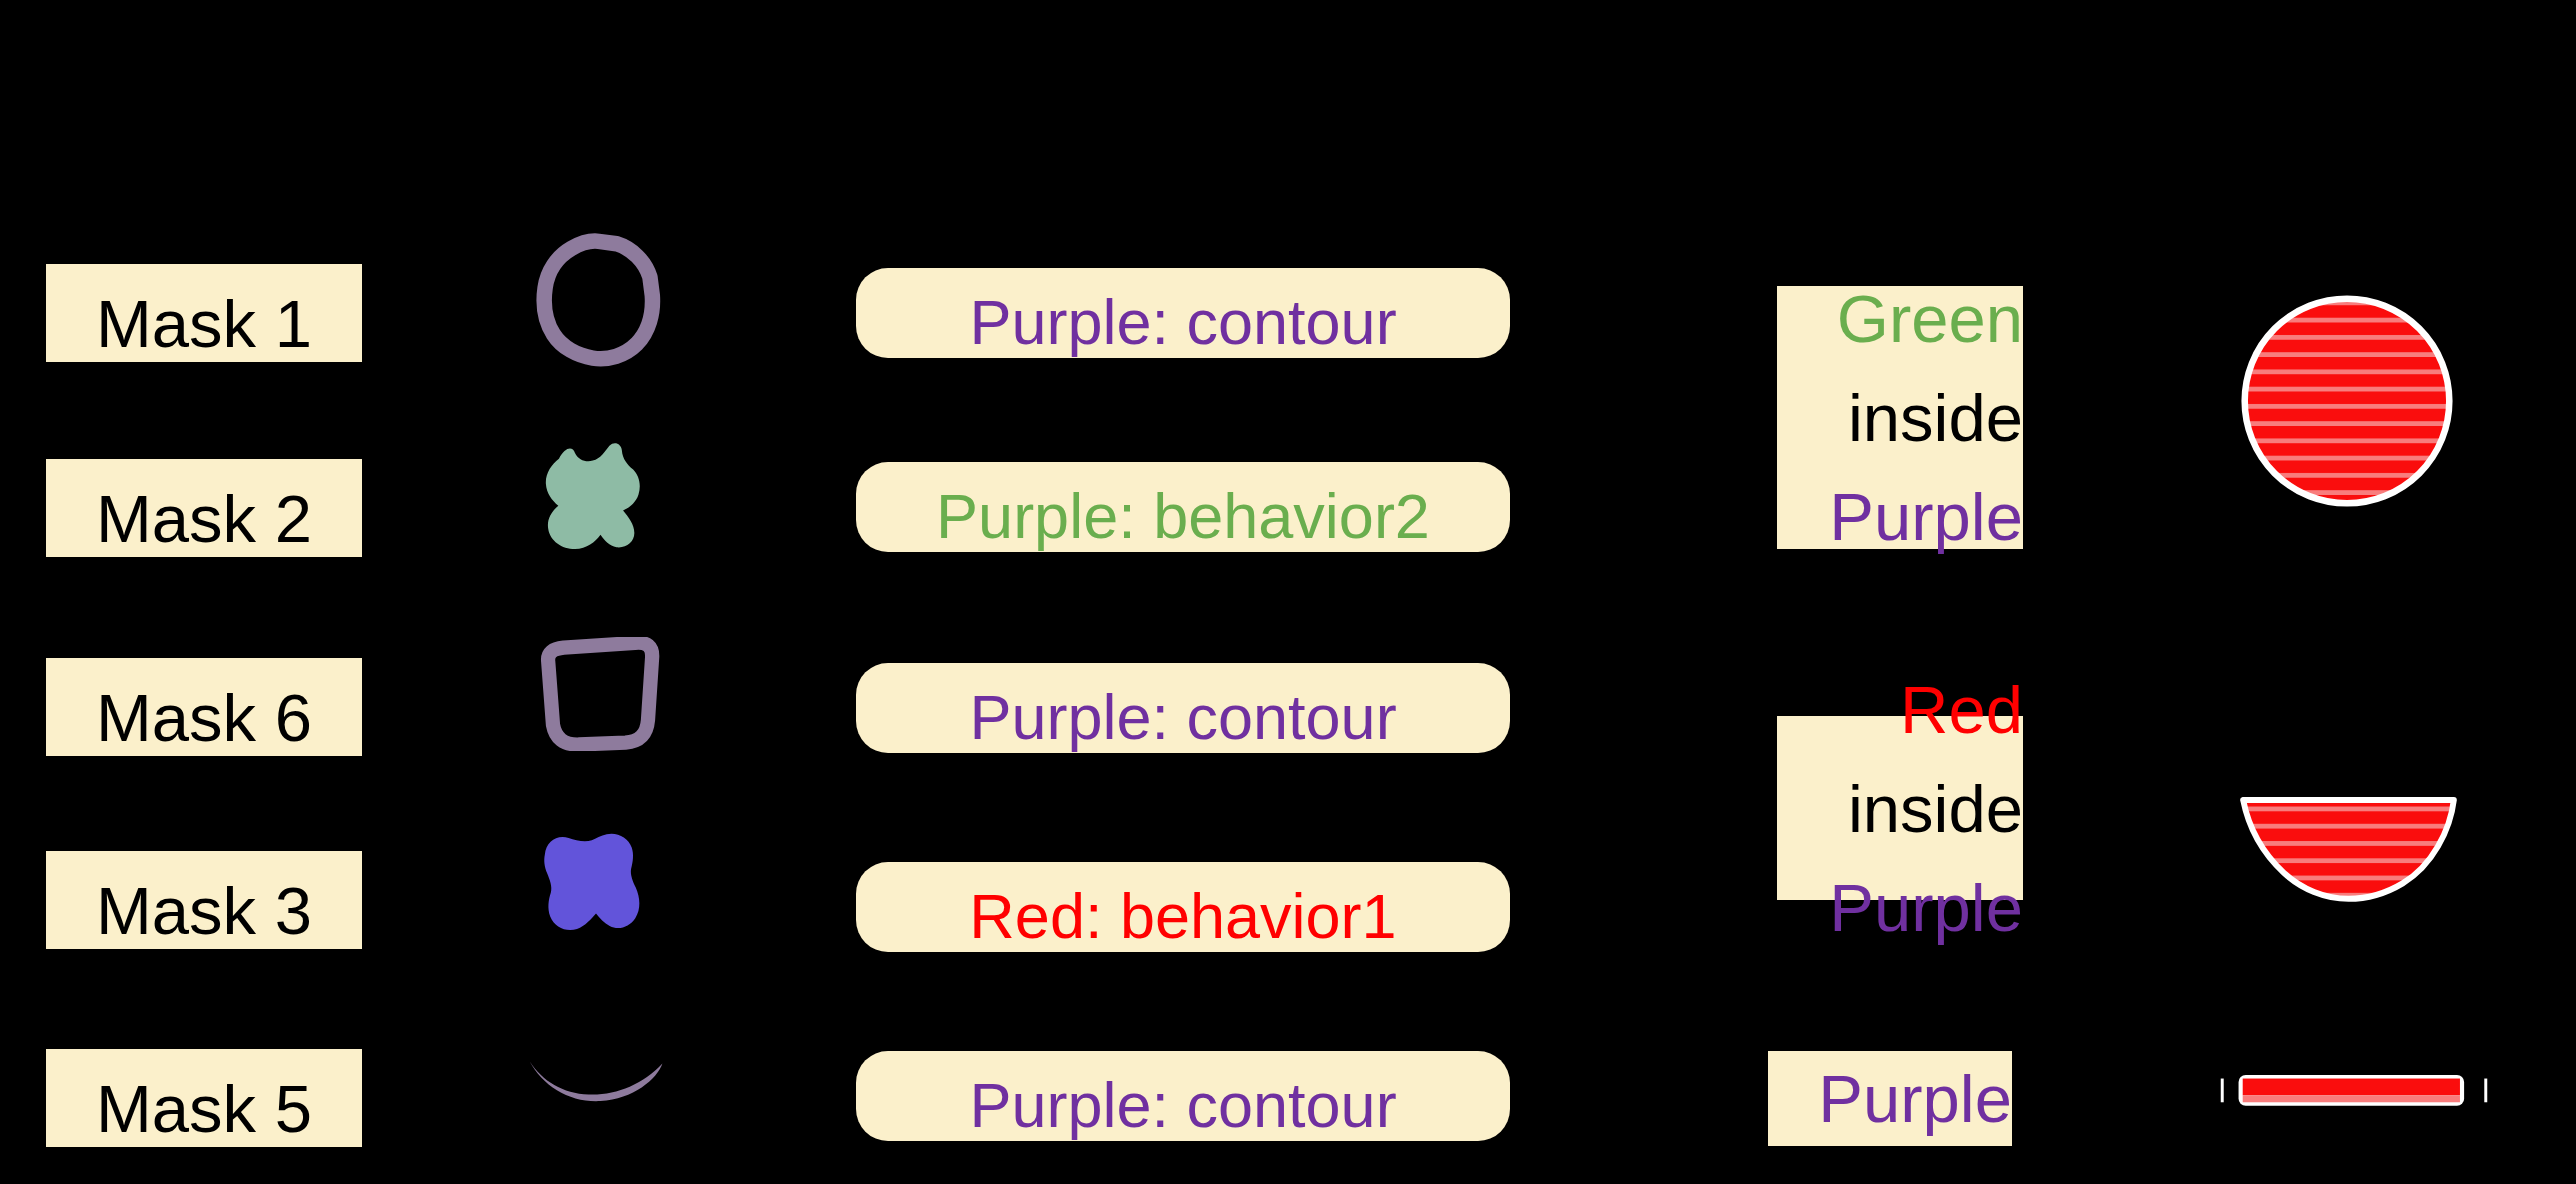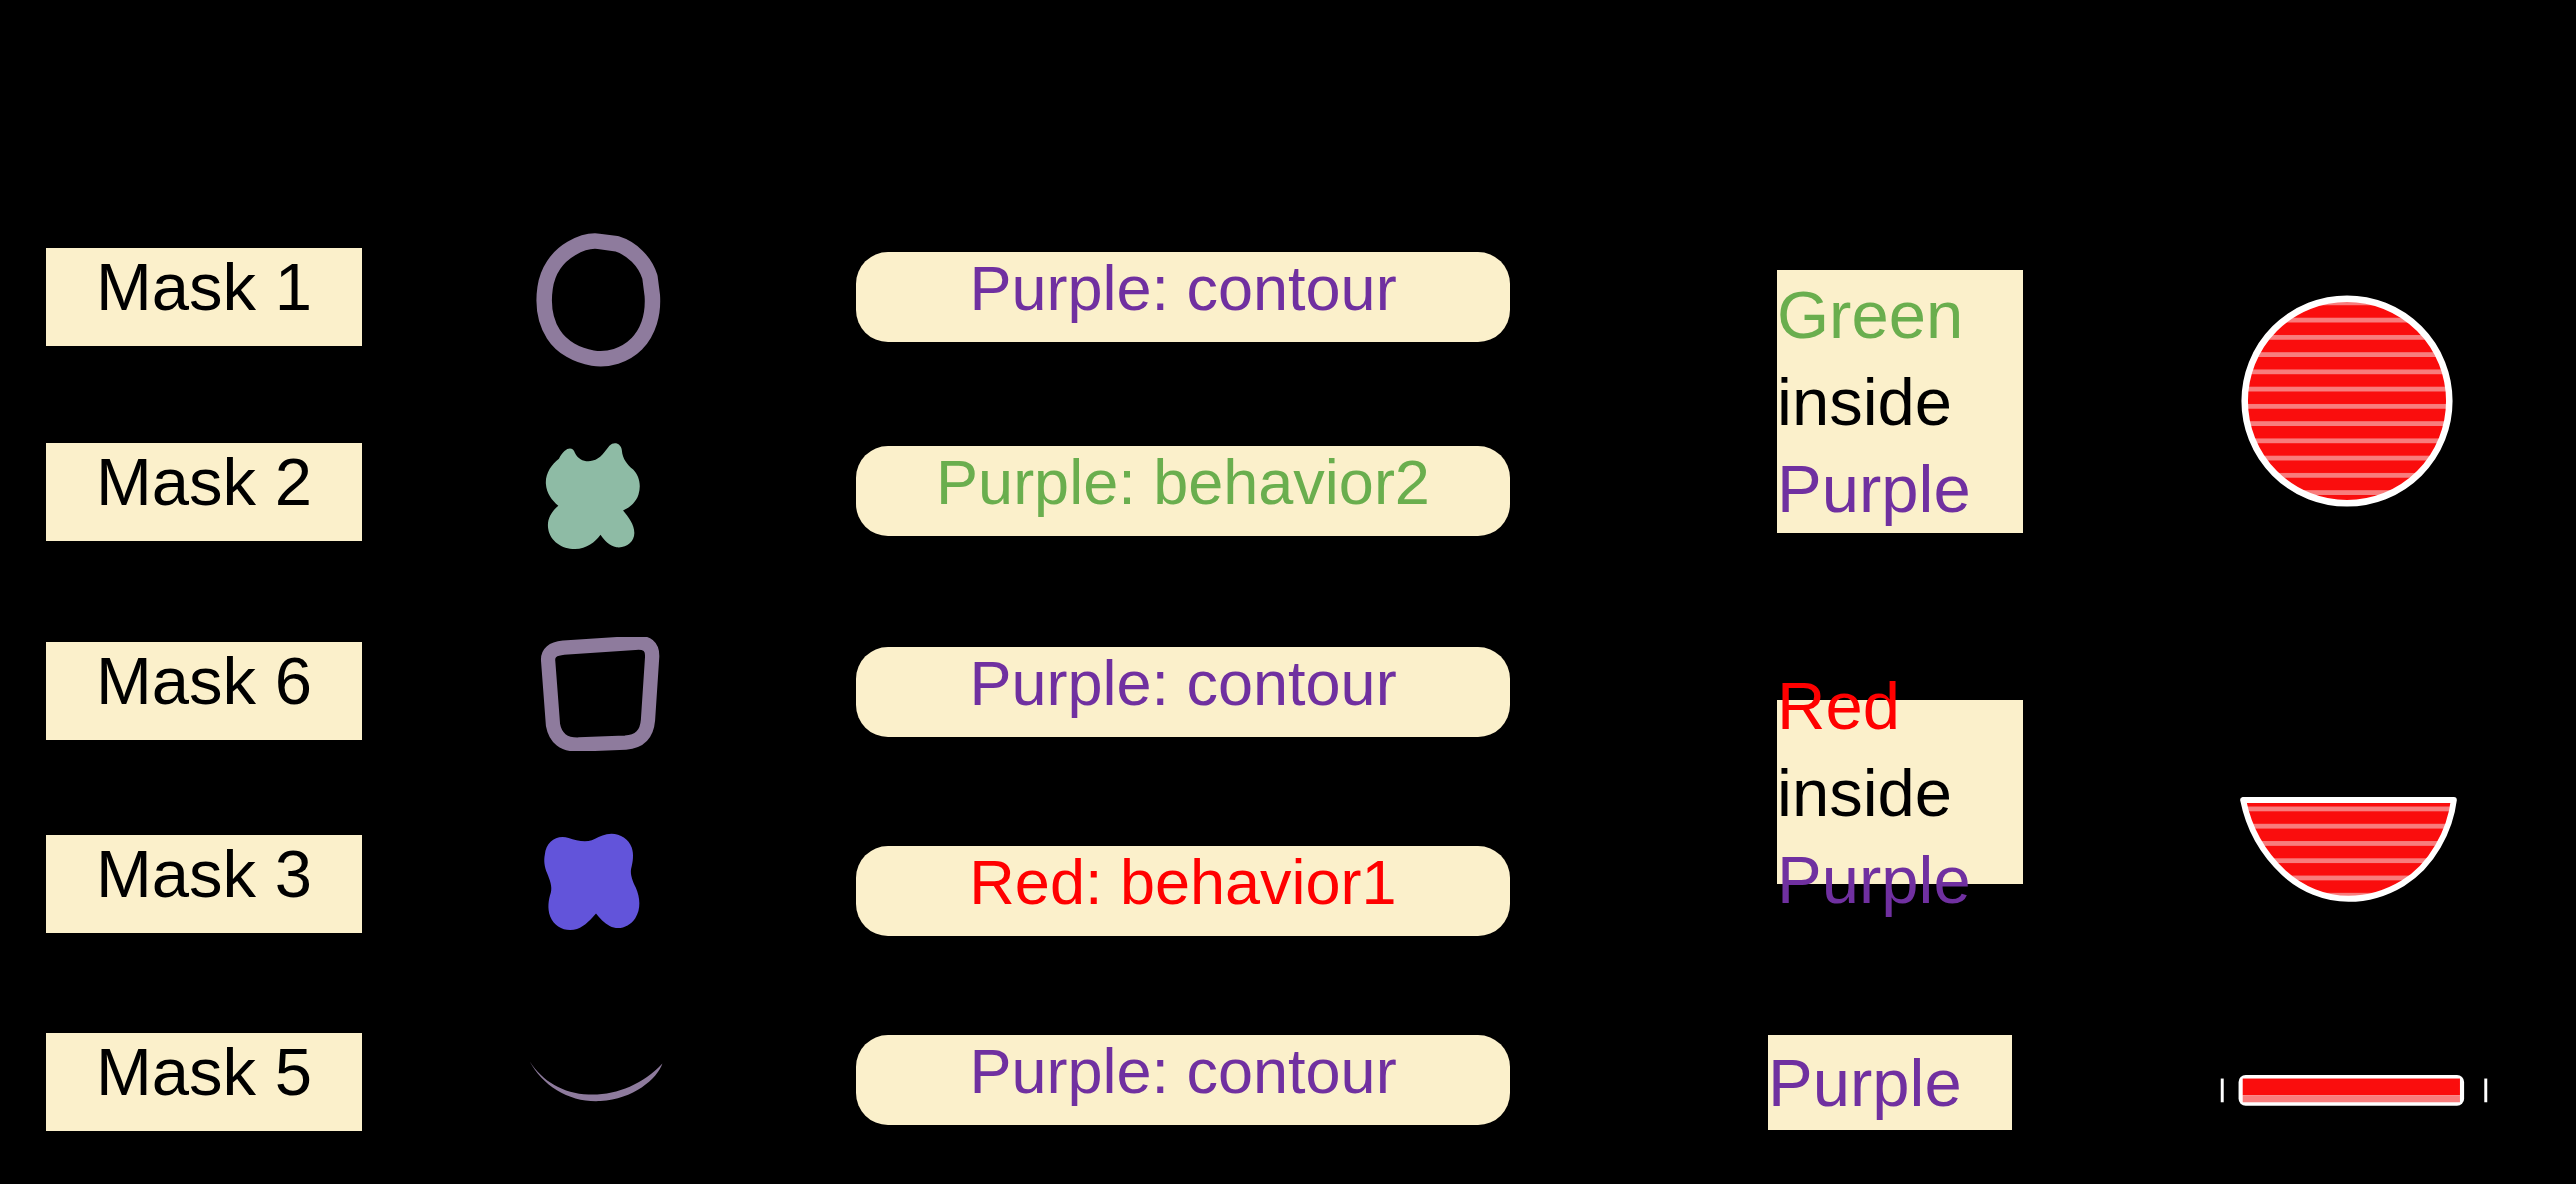--- a/index.html
+++ b/index.html
@@ -12,23 +12,24 @@
     width: 2576px;
     height: 1184px;
     background: #000000;
     overflow: hidden;
     font-family: "Liberation Sans", sans-serif;
   }
   .box {
     position: absolute;
     background: #FBF0CB;
     display: flex;
-    align-items: flex-start;
+    align-items: flex-end;
     justify-content: center;
     text-align: center;
+    margin-top: 16px;
   }
   .mask-box {
     left: 46px;
     width: 316px;
     height: 98px;
     font-size: 67px;
     color: #000000;
   }
   .class-box {
     left: 856px;
@@ -36,20 +37,21 @@
     height: 90px;
     font-size: 63px;
     border-radius: 32px;
   }
   .result-box {
     left: 1777px;
     width: 246px;
     flex-direction: column;
     font-size: 67px;
     line-height: 87px;
+    gap: 12px;
   }
   .shape-holder {
     position: absolute;
   }
   .c-purple { color: #7030A0; }
   .c-green  { color: #6AAE4E; }
   .c-red    { color: #FF0000; }
   .c-black  { color: #000000; }
 </style>
 </head>

